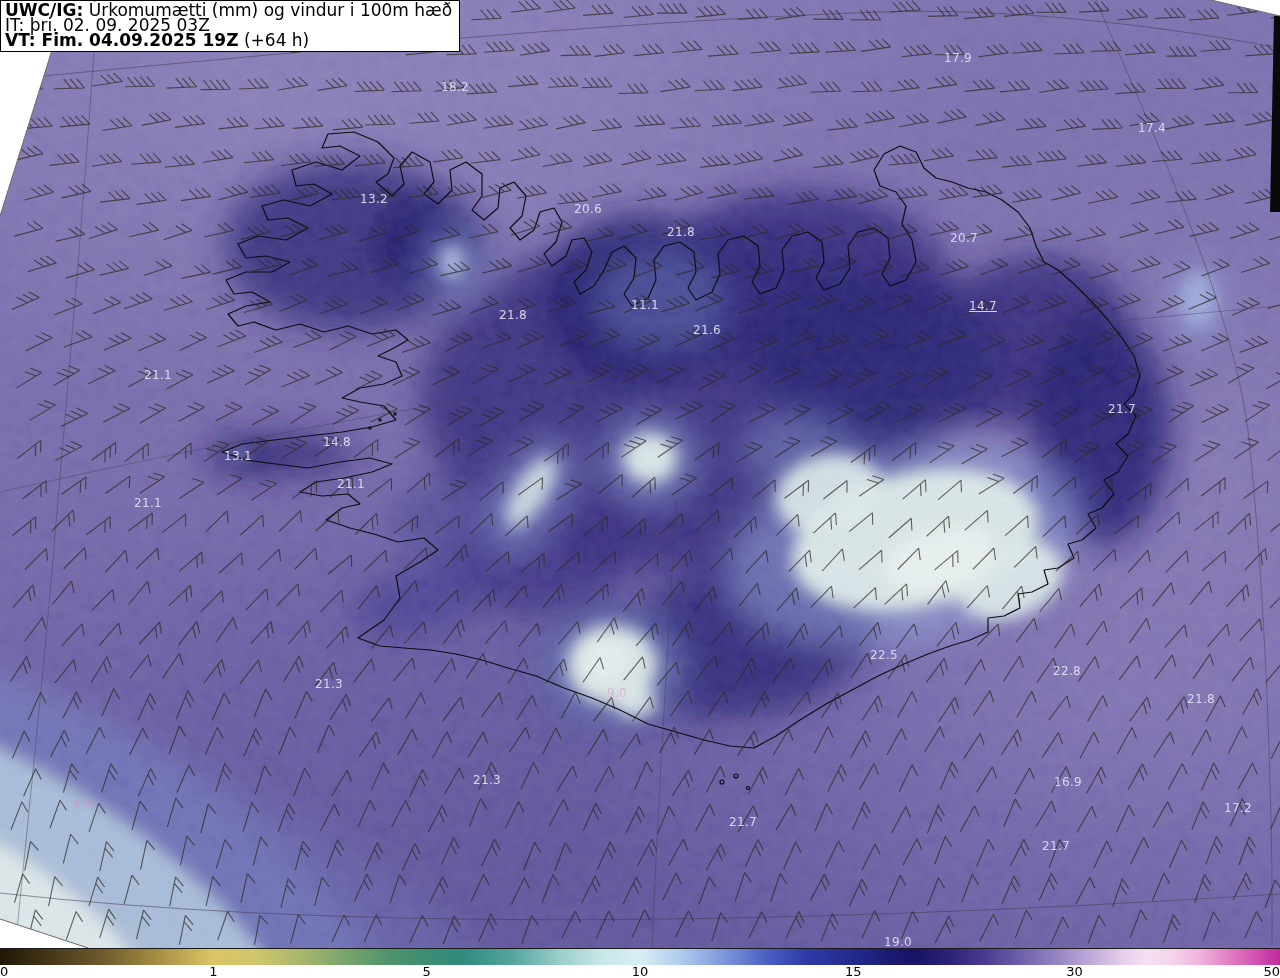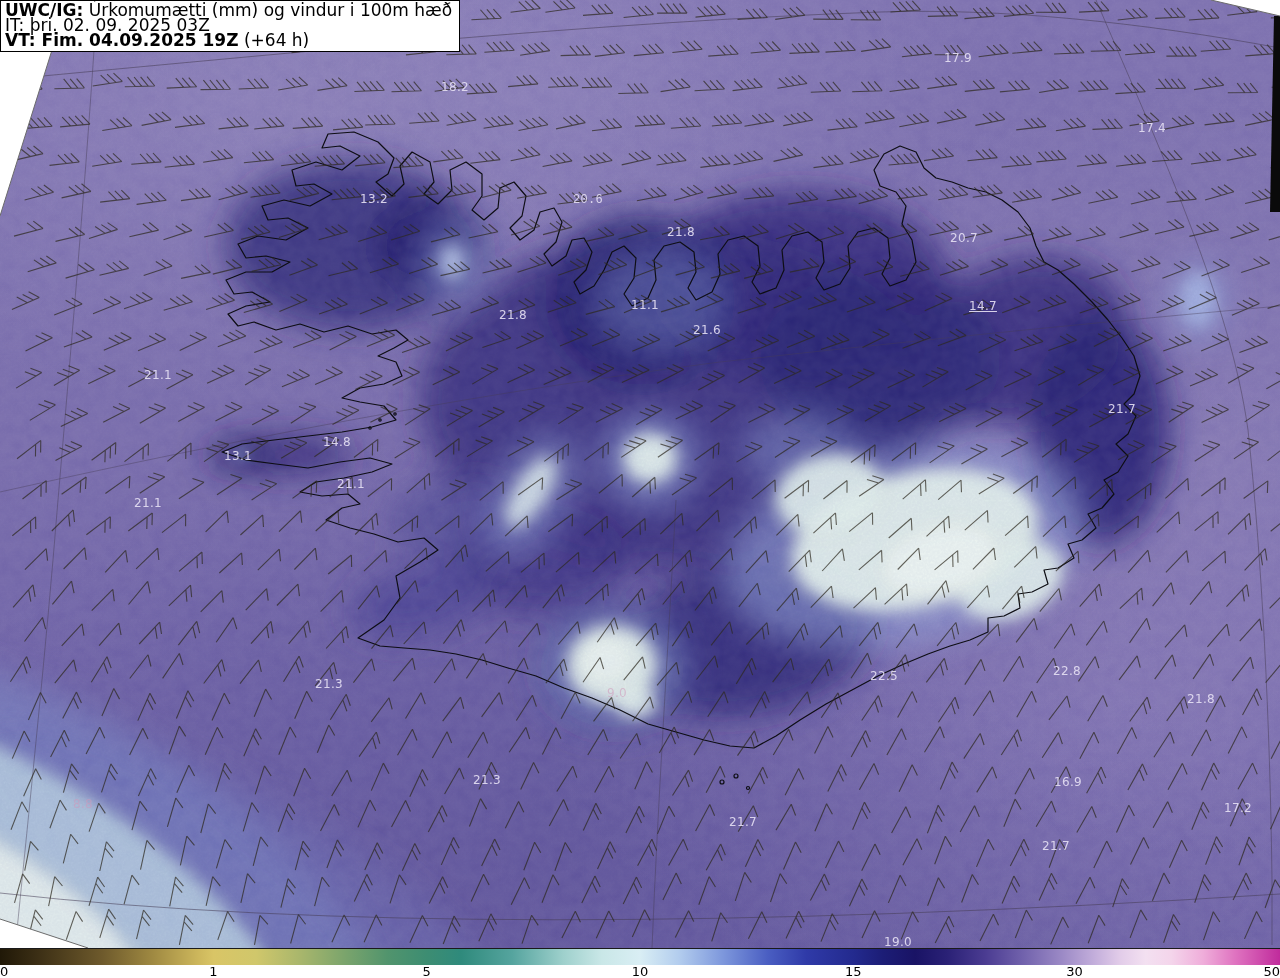--- a/index.html
+++ b/index.html
@@ -990,34 +990,34 @@
       <polygon points="1274,16 1280,16 1280,212 1270,212" fill="#0a0a0a"></polygon>
       <path d="M 52,50 L 0,216 M 1211,0 L 1280,16 M 0,919 L 88,948" stroke="#6b6b6b" stroke-width="1" fill="none"></path>
     </g>
   </svg>
 
   <div id="labels" class="labels-layer">
       <span class="vlab" style="left: 958px; top: 58px;">17.9</span>
       <span class="vlab" style="left: 455px; top: 87px;">18.2</span>
       <span class="vlab" style="left: 1152px; top: 128px;">17.4</span>
       <span class="vlab" style="left: 374px; top: 199px;">13.2</span>
-      <span class="vlab" style="left: 588px; top: 200px; font-family: Liberation Mono, monospace;">20.6</span>
+      <span class="vlab" style="left: 588px; top: 209px;">20.6</span>
       <span class="vlab" style="left: 681px; top: 232px;">21.8</span>
       <span class="vlab" style="left: 964px; top: 238px;">20.7</span>
       <span class="vlab" style="left: 983px; top: 306px; text-decoration: underline;">14.7</span>
       <span class="vlab" style="left: 645px; top: 305px;">11.1</span>
       <span class="vlab" style="left: 513px; top: 315px;">21.8</span>
       <span class="vlab" style="left: 707px; top: 330px;">21.6</span>
       <span class="vlab" style="left: 158px; top: 375px;">21.1</span>
       <span class="vlab" style="left: 1122px; top: 409px;">21.7</span>
       <span class="vlab" style="left: 337px; top: 442px;">14.8</span>
       <span class="vlab" style="left: 238px; top: 456px;">13.1</span>
       <span class="vlab" style="left: 351px; top: 484px;">21.1</span>
       <span class="vlab" style="left: 148px; top: 503px;">21.1</span>
-      <span class="vlab" style="left: 884px; top: 655px; margin-top: 21px;">22.5</span>
+      <span class="vlab" style="left: 884px; top: 655px;">22.5</span>
       <span class="vlab" style="left: 1067px; top: 671px; text-align: right;">22.8</span>
       <span class="vlab" style="left: 329px; top: 684px;">21.3</span>
       <span class="vlab" style="left: 1201px; top: 699px;">21.8</span>
       <span class="vlab" style="left: 487px; top: 780px;">21.3</span>
       <span class="vlab" style="left: 1068px; top: 782px;">16.9</span>
       <span class="vlab" style="left: 1238px; top: 808px;">17.2</span>
       <span class="vlab" style="left: 743px; top: 822px;">21.7</span>
       <span class="vlab" style="left: 1056px; top: 846px;">21.7</span>
       <span class="vlab" style="left: 898px; top: 942px;">19.0</span>
       <span class="vlab faint" style="left: 617px; top: 693px;">9.0</span>

